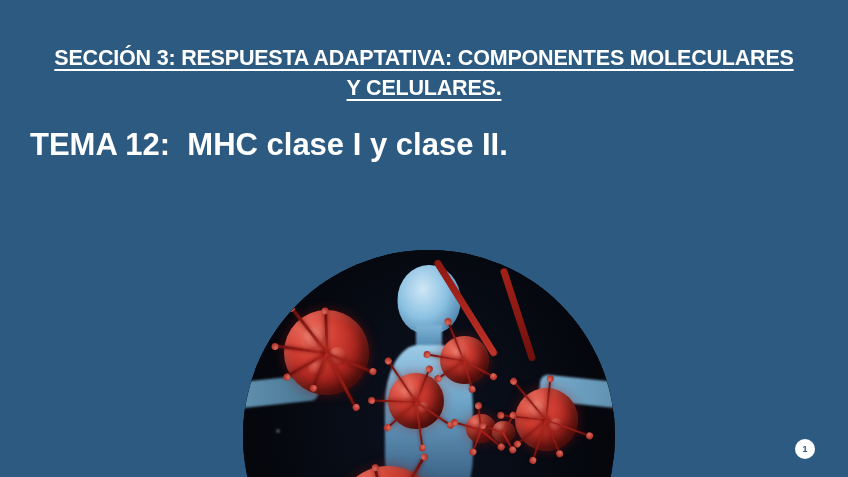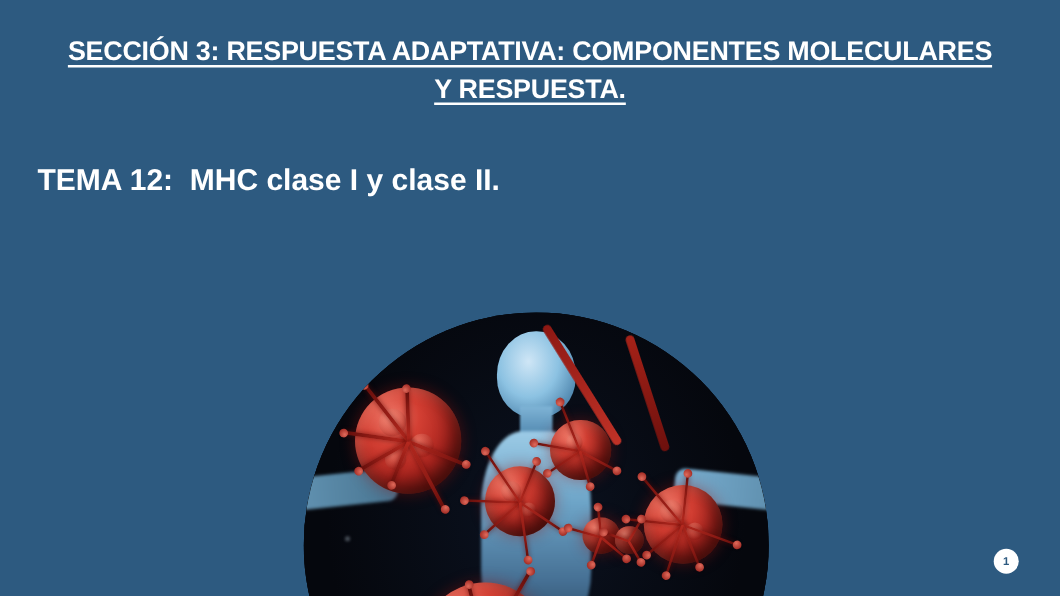--- a/index.html
+++ b/index.html
@@ -37,30 +37,30 @@
     letter-spacing: -0.2px;
   }
   .section-heading .hl {
     display: inline;
     text-decoration: underline;
     text-decoration-thickness: 2px;
     text-underline-offset: 4px;
     box-decoration-break: clone;
     -webkit-box-decoration-break: clone;
   }
-  .heading-line-1 { display: block; }
+  .heading-line-1 { display: block; margin-top: 17px; }
   .heading-line-2 { display: block; }
 
   
   .topic-title {
     position: absolute;
     left: 30px;
     top: 126px;
     color: #ffffff;
-    font-size: 24px;
+    font-size: 31px;
     font-weight: bold;
     line-height: 38px;
     white-space: pre;
   }
 
   .topic-subtitle {
     position: absolute;
     left: 28px;
     top: 170px;
     color: #ffffff;
@@ -224,21 +224,21 @@
     line-height: 1;
   }
 </style>
 </head>
 <body>
 
 <div class="slide">
 
   <div class="section-heading">
     <span class="heading-line-1"><span class="hl">SECCIÓN 3: RESPUESTA ADAPTATIVA: COMPONENTES MOLECULARES</span></span>
-    <span class="heading-line-2"><span class="hl">Y RESPUESTA.</span></span>
+    <span class="heading-line-2"><span class="hl">Y CELULARES.</span></span>
   </div>
 
   <div class="topic-title">TEMA 12:  MHC clase I y clase II.</div>
 
   <div class="picture-wrap">
     <div class="picture">
 
       <div class="specks">
 
         <span class="speck" style="left:9%;top:48%;width:4px;height:4px;"></span>

